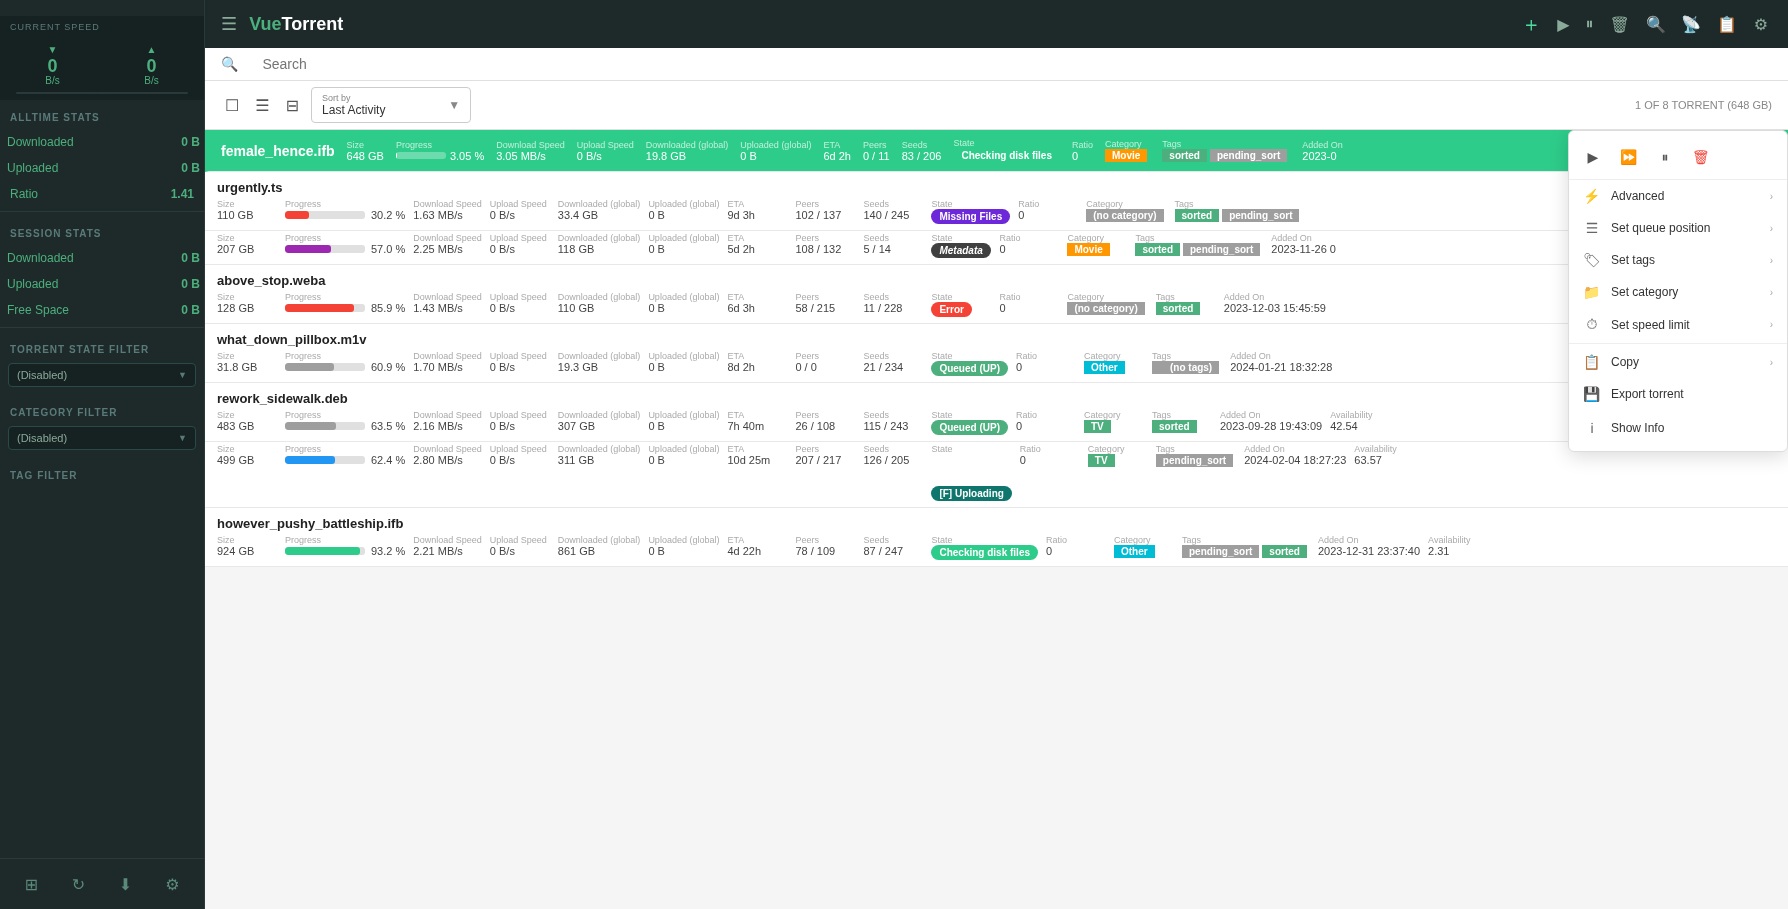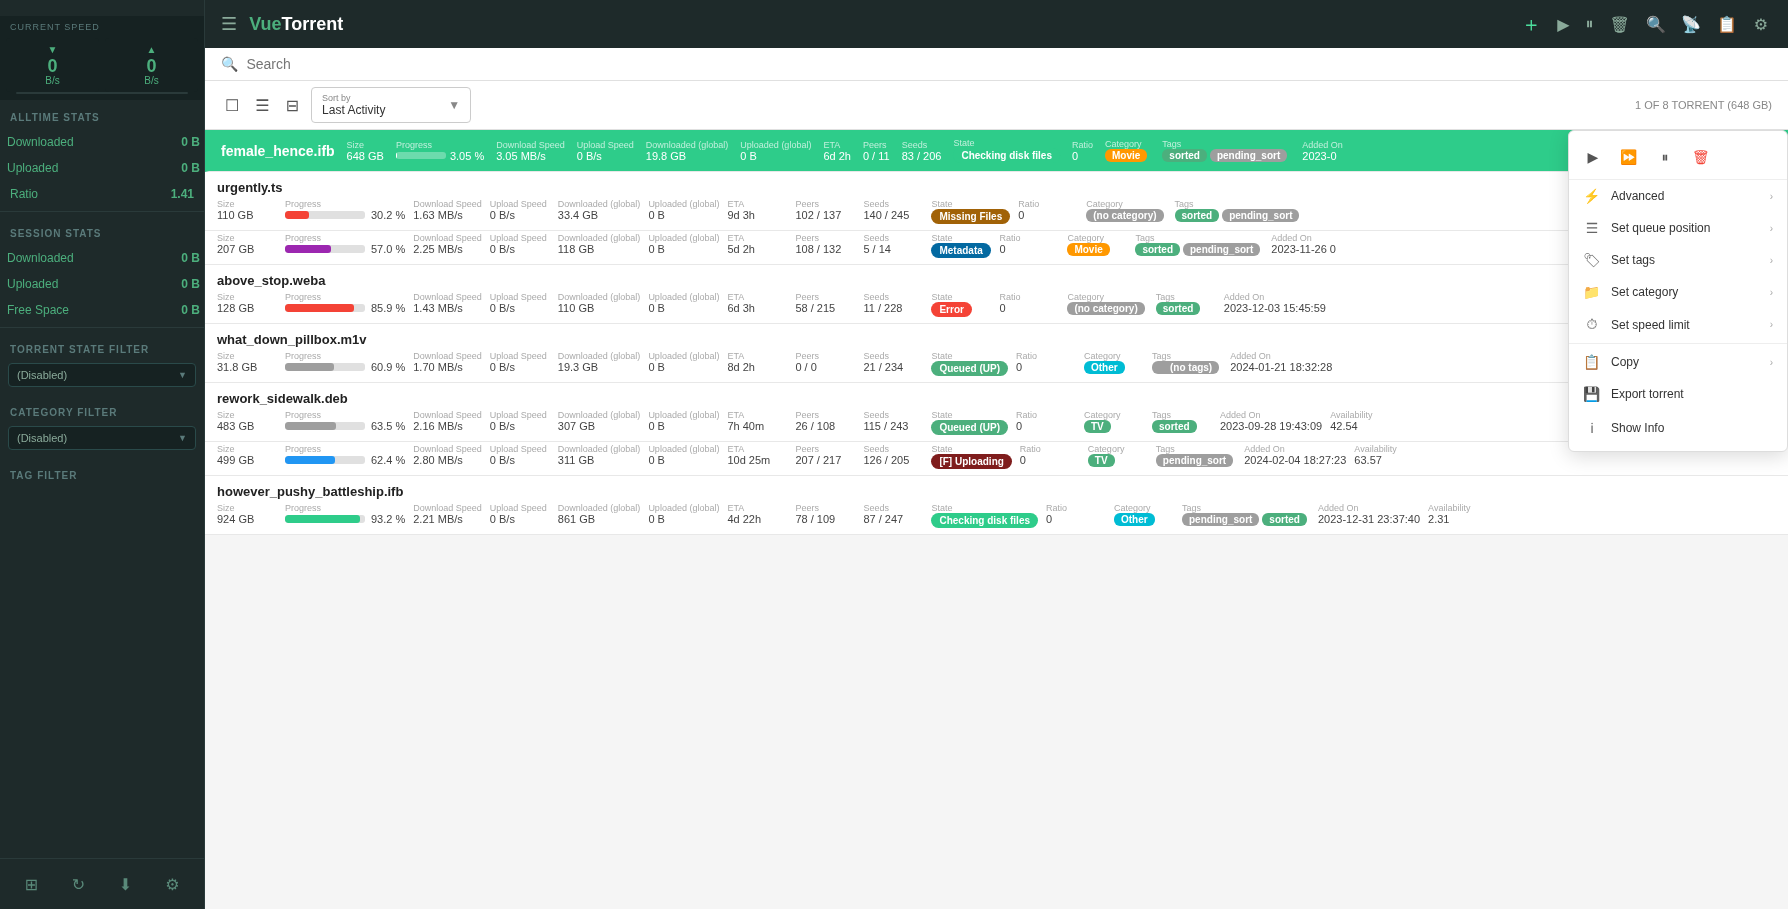--- a/index.html
+++ b/index.html
@@ -141,20 +141,21 @@
       gap: 8px;
       border-bottom: 1px solid #e0e0e0;
     }
     .search-bar input {
       border: none;
       outline: none;
       flex: 1;
       font-size: 14px;
       color: #333;
       background: transparent;
+      margin-left: 16px;
     }
     .search-icon { color: #aaa; font-size: 14px; }
 
     .toolbar {
       background: #fff;
       display: flex;
       align-items: center;
       padding: 6px 16px;
       gap: 8px;
       border-bottom: 1px solid #e0e0e0;
@@ -223,21 +224,21 @@
     .progress-wrap { display: flex; align-items: center; gap: 6px; }
     .progress-bar-bg {
       width: 80px; height: 8px; background: #e0e0e0; border-radius: 3px; overflow: hidden; display: inline-block;
     }
     .progress-bar-fill { height: 100%; border-radius: 3px; }
     .progress-text { font-size: 11px; color: #444; font-weight: 500; }
 
     .tag {
       display: inline-block;
       padding: 1px 7px;
-      border-radius: 6px;
+      border-radius: 0;
       font-size: 10px;
       font-weight: 600;
       margin-right: 3px;
     }
     .tag-green { background: #4caf7d; color: #fff; }
 
     
     .torrent-item.torrent-selected {
       border-left: 4px solid #4caf7d;
     }
@@ -601,21 +602,21 @@
         <div class="tcol">
             <div class="col-label">Peers</div>
             <div class="col-val">102 / 137</div>
           </div>
         <div class="tcol">
             <div class="col-label">Seeds</div>
             <div class="col-val">140 / 245</div>
           </div>
         <div class="tcol">
             <div class="col-label">State</div>
-            <div class="col-val"><span class="state-badge" style="background:#a16207;color:#fff;">Missing Files</span></div>
+            <div class="col-val"><span class="state-badge" style="background:#6d28d9;color:#fff;">Missing Files</span></div>
           </div>
         <div class="tcol">
             <div class="col-label">Ratio</div>
             <div class="col-val">0</div>
           </div>
         <div class="tcol">
             <div class="col-label">Category</div>
             <div class="col-val"><span class="tag" style="background:#9e9e9e;color:#fff;">(no category)</span></div>
           </div>
         <div class="tcol">
@@ -663,21 +664,21 @@
         <div class="tcol">
             <div class="col-label">Peers</div>
             <div class="col-val">108 / 132</div>
           </div>
         <div class="tcol">
             <div class="col-label">Seeds</div>
             <div class="col-val">5 / 14</div>
           </div>
         <div class="tcol">
             <div class="col-label">State</div>
-            <div class="col-val"><span class="state-badge" style="background:#0369a1;color:#fff;">Metadata</span></div>
+            <div class="col-val"><span class="state-badge" style="background:#404040;color:#fff;font-style:italic;">Metadata</span></div>
           </div>
         <div class="tcol">
             <div class="col-label">Ratio</div>
             <div class="col-val">0</div>
           </div>
         <div class="tcol">
             <div class="col-label">Category</div>
             <div class="col-val"><span class="tag" style="background:#ff9800;color:#fff;">Movie</span></div>
           </div>
         <div class="tcol">
@@ -940,21 +941,21 @@
         <div class="tcol">
             <div class="col-label">Peers</div>
             <div class="col-val">207 / 217</div>
           </div>
         <div class="tcol">
             <div class="col-label">Seeds</div>
             <div class="col-val">126 / 205</div>
           </div>
         <div class="tcol">
             <div class="col-label">State</div>
-            <div class="col-val"><span class="state-badge" style="background:#7f1d1d;color:#fff;">[F] Uploading</span></div>
+            <div class="col-val"><span class="state-badge" style="background:#0f766e;color:#fff;margin-top:32px;">[F] Uploading</span></div>
           </div>
         <div class="tcol">
             <div class="col-label">Ratio</div>
             <div class="col-val">0</div>
           </div>
         <div class="tcol">
             <div class="col-label">Category</div>
             <div class="col-val"><span class="tag" style="background:#4caf7d;color:#fff;">TV</span></div>
           </div>
         <div class="tcol">

